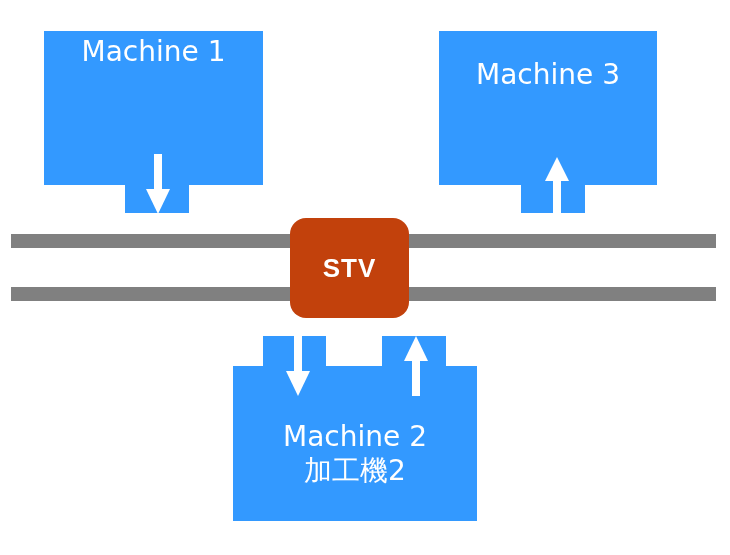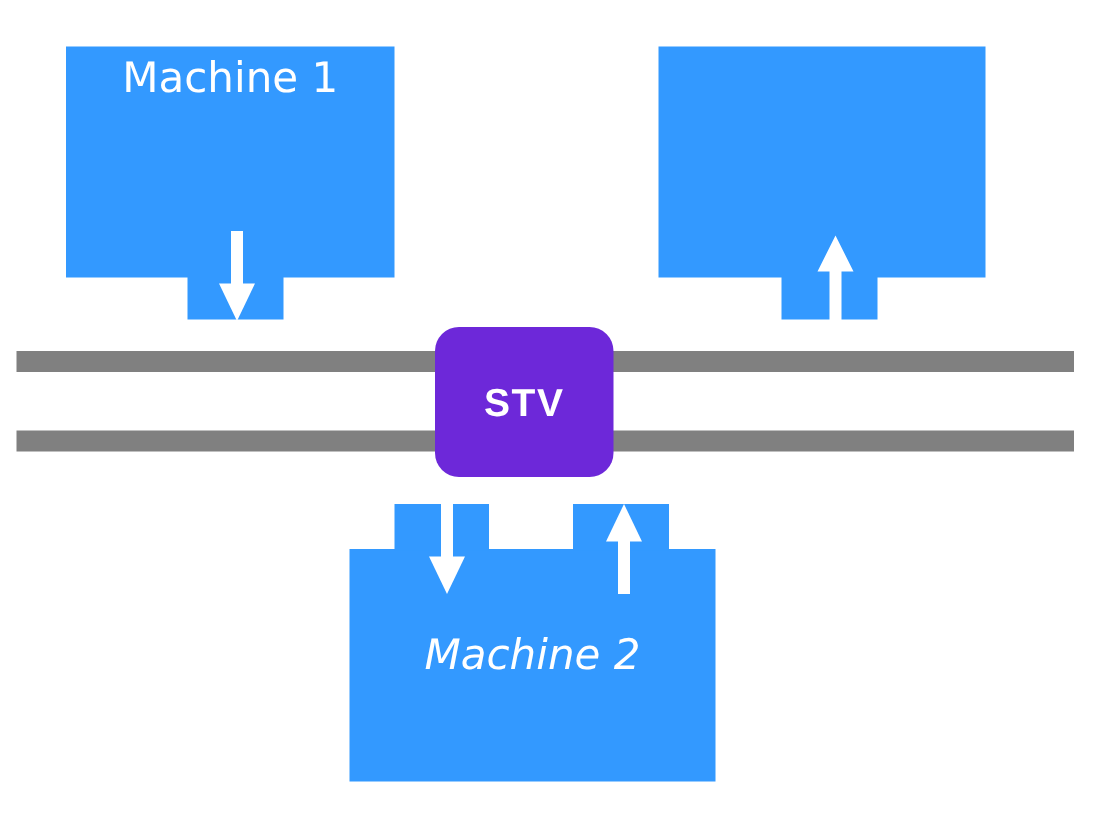--- a/index.html
+++ b/index.html
@@ -1,21 +1,21 @@
 <!DOCTYPE html>
 <html><head>
   <meta charset="utf-8">
   <style>
     html, body { margin: 0; padding: 0; }
     body { width: 730px; height: 555px; position: relative; background: #ffffff; overflow: hidden; font-family: "DejaVu Sans", sans-serif; }
     .abs { position: absolute; }
     .blue { background: #3399ff; }
     .rail { position: absolute; left: 11px; width: 705px; height: 14px; background: #808080; }
     .machine-text { position: absolute; color: #ffffff; text-align: center; font-size: 28px; line-height: 34px; font-weight: normal; }
-    .stv { position: absolute; left: 290px; top: 218px; width: 119px; height: 100px; background: #6d28d9; border-radius: 16px; display: flex; align-items: center; justify-content: center; color: #fff; font-family: "Liberation Sans", sans-serif; font-weight: bold; font-size: 26px; letter-spacing: 1px; }
+    .stv { position: absolute; left: 290px; top: 218px; width: 119px; height: 100px; background: #c2410c; border-radius: 16px; display: flex; align-items: center; justify-content: center; color: #fff; font-family: "Liberation Sans", sans-serif; font-weight: bold; font-size: 26px; letter-spacing: 1px; }
     svg.arrow { position: absolute; overflow: visible; }
   </style>
 </head>
 <body>
 
 <div class="rail" style="top:234px;"></div>
 <div class="rail" style="top:287px;"></div>
 
 <div>
   <div class="abs blue" style="left:44px;top:31px;width:219px;height:154px;"></div>
@@ -26,37 +26,39 @@
   <svg class="arrow" style="left:146px;top:154px;" width="24" height="60">
     <rect x="8" y="0" width="8" height="36" fill="#fff"></rect>
     <polygon points="0,35 24,35 12,60" fill="#fff"></polygon>
   </svg>
 </div>
 
 <div>
   <div class="abs blue" style="left:439px;top:31px;width:218px;height:154px;"></div>
   <div class="abs blue" style="left:521px;top:184px;width:64px;height:29px;"></div>
   <div class="machine-text" style="left:439px;top:58px;width:218px;">
+    <div>Machine 3</div>
   </div>
   <svg class="arrow" style="left:545px;top:157px;" width="24" height="57">
     <polygon points="0,24 24,24 12,0" fill="#fff"></polygon>
     <rect x="8" y="23" width="8" height="34" fill="#fff"></rect>
   </svg>
 </div>
 
 <div class="stv">
   <span>STV</span>
 </div>
 
 <div>
   <div class="abs blue" style="left:233px;top:366px;width:244px;height:155px;"></div>
   <div class="abs blue" style="left:263px;top:336px;width:63px;height:31px;"></div>
   <div class="abs blue" style="left:382px;top:336px;width:64px;height:31px;"></div>
-  <div class="machine-text" style="left:233px;top:420px;width:244px;font-style:italic;">
+  <div class="machine-text" style="left:233px;top:420px;width:244px;">
     <div>Machine 2</div>
+    <div>加工機2</div>
   </div>
   <svg class="arrow" style="left:286px;top:336px;" width="24" height="60">
     <rect x="8" y="0" width="8" height="36" fill="#fff"></rect>
     <polygon points="0,35 24,35 12,60" fill="#fff"></polygon>
   </svg>
   <svg class="arrow" style="left:404px;top:336px;" width="24" height="60">
     <polygon points="0,25 24,25 12,0" fill="#fff"></polygon>
     <rect x="8" y="24" width="8" height="36" fill="#fff"></rect>
   </svg>
 </div>

